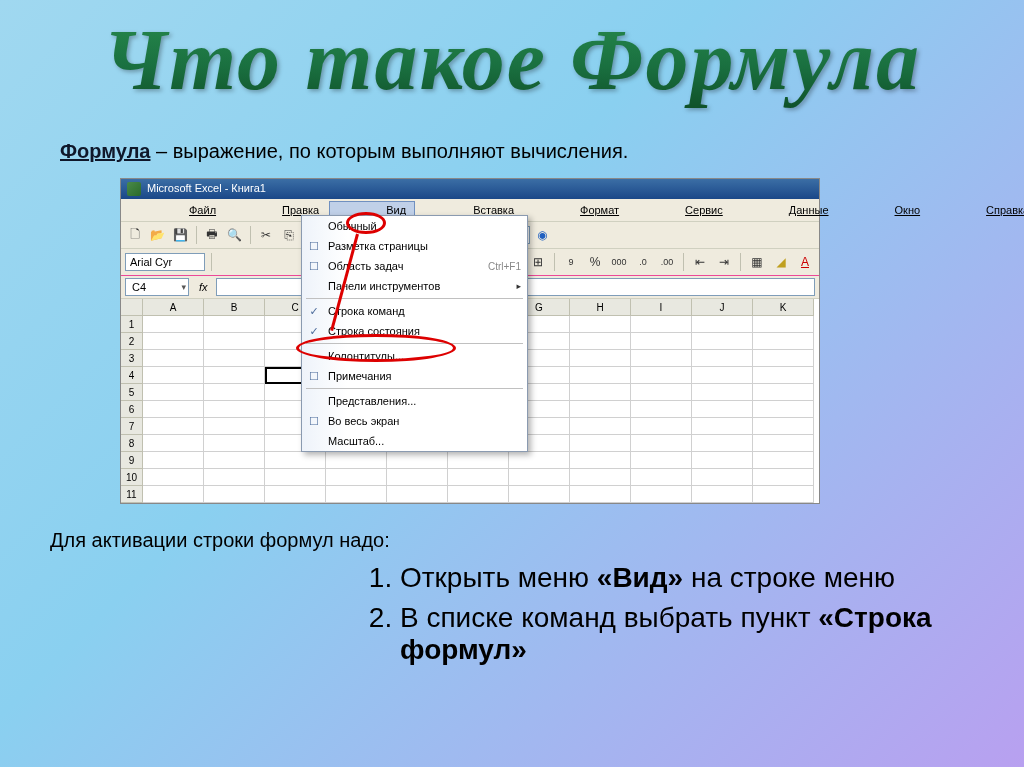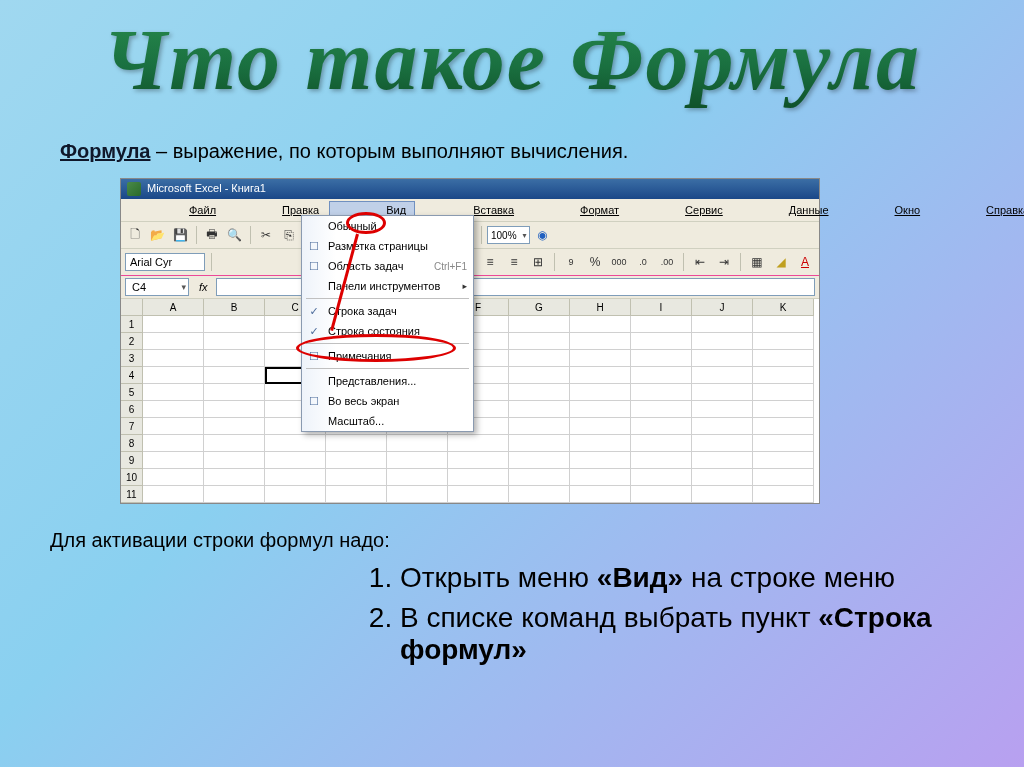--- a/index.html
+++ b/index.html
@@ -138,21 +138,21 @@
 .col-header { width: 61px; }
 .cell {
   width: 61px; height: 17px;
   border-right: 1px solid #d0d0d0;
   border-bottom: 1px solid #d0d0d0;
 }
 .cell.selected { border: 2px solid #000; }
 .dropdown-menu {
   position: absolute;
   left: 180px; top: 36px;
-  width: 173px;
+  width: 227px;
   background: linear-gradient(90deg, #eef3fa 0%, #fff 20%);
   border: 1px solid #8a9ab0;
   box-shadow: 3px 3px 6px rgba(0,0,0,0.3);
   font-size: 11px;
   z-index: 5;
 }
 .dm-row {
   display: flex; align-items: center;
   height: 20px;
   padding: 0 6px 0 2px;
@@ -262,29 +262,34 @@
         <span class="dm-shortcut">Ctrl+F1</span>
       </div>
       <div class="dm-row">
         <span class="dm-icon"></span>
         <span class="dm-label">Панели инструментов</span>
         <span class="dm-sub">▸</span>
       </div>
       <div class="dm-sep"></div>
       <div class="dm-row">
         <span class="dm-icon">✓</span>
-        <span class="dm-label">Строка задач</span>
+        <span class="dm-label">Строка команд</span>
         <span class="dm-shortcut"></span>
       </div>
       <div class="dm-row">
         <span class="dm-icon">✓</span>
         <span class="dm-label">Строка состояния</span>
         <span class="dm-shortcut"></span>
       </div>
       <div class="dm-sep"></div>
+      <div class="dm-row">
+        <span class="dm-icon"></span>
+        <span class="dm-label">Колонтитулы...</span>
+        <span class="dm-shortcut"></span>
+      </div>
       <div class="dm-row">
         <span class="dm-icon">☐</span>
         <span class="dm-label">Примечания</span>
         <span class="dm-shortcut"></span>
       </div>
       <div class="dm-sep"></div>
       <div class="dm-row">
         <span class="dm-icon"></span>
         <span class="dm-label">Представления...</span>
         <span class="dm-shortcut"></span>

